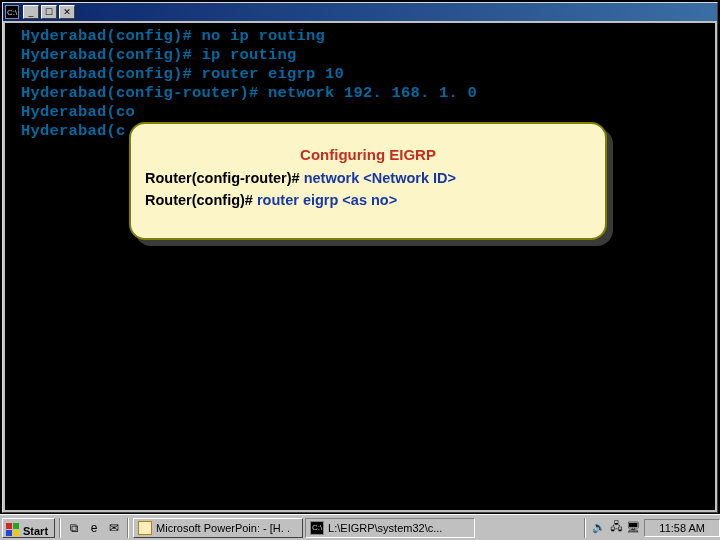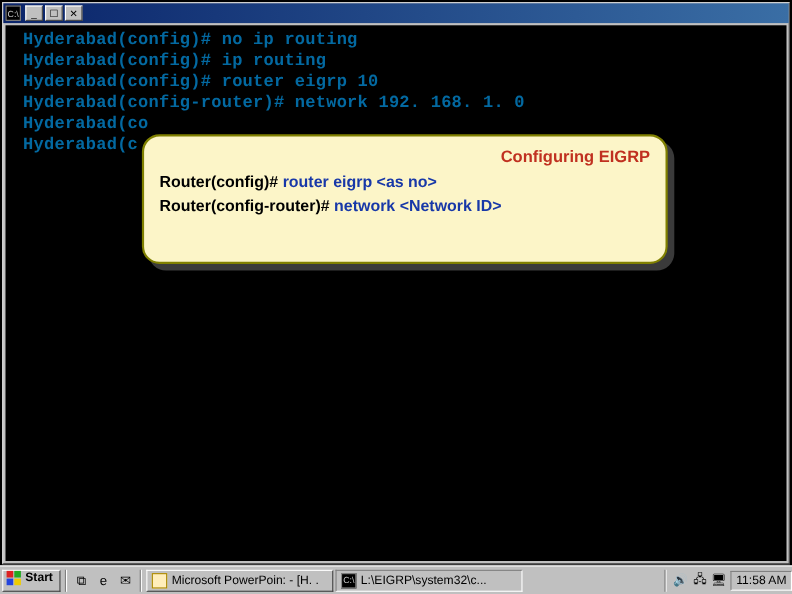--- a/index.html
+++ b/index.html
@@ -101,25 +101,26 @@
     position: absolute;
     left: 0; top: 0;
     width: 100%; height: 100%;
     background: #fcf5c8;
     border: 2px solid #808000;
     border-radius: 16px;
     padding: 10px 14px 10px 14px;
     font-family: Verdana, Tahoma, sans-serif;
   }
   .callout-title {
-    text-align: right;
+    text-align: center;
     color: #c03020;
     font-weight: bold;
     font-size: 15px;
     margin-bottom: 4px;
+    margin-top: 12px;
   }
   .callout-line {
     font-size: 14.5px;
     line-height: 22px;
     color: #000;
     font-weight: bold;
   }
   .callout-cmd { color: #1838a8; font-weight: bold; }
 
   
@@ -137,21 +138,21 @@
   }
   .start-btn {
     height: 20px;
     margin: 0 2px;
     padding: 0 6px 0 3px;
     background: #c0c0c0;
     border-top: 1px solid #fff;
     border-left: 1px solid #fff;
     border-right: 1px solid #404040;
     border-bottom: 1px solid #404040;
-    display: flex; align-items: flex-start; gap: 3px;
+    display: flex; align-items: flex-end; gap: 3px;
     font-weight: bold;
   }
   .win-flag {
     width: 14px; height: 14px; position: relative;
   }
   .win-flag span { position:absolute; width:6px; height:6px; }
   .win-flag .r{background:#d22;left:0;top:0;}
   .win-flag .g{background:#2a2;left:7px;top:0;}
   .win-flag .b{background:#24d;left:0;top:7px;}
   .win-flag .y{background:#ec0;left:7px;top:7px;}
@@ -182,21 +183,21 @@
     border-top:1px solid #fff;
     border-left:1px solid #fff;
     border-right:1px solid #404040;
     border-bottom:1px solid #404040;
   }
   .task-ic{width:14px;height:14px;flex:0 0 14px;background:#feb;border:1px solid #a80;}
   .task-ic.cmd{background:#000;border:1px solid #888;color:#ccc;font-size:8px;display:flex;align-items:center;justify-content:center;}
   .tray {display:flex;align-items:center;gap:3px;padding:0 4px;}
   .tray-ic{width:14px;height:14px;display:flex;align-items:center;justify-content:center;font-size:11px;}
   .clock{
-    height:18px;padding:0 4px;
+    height:18px;padding:0 14px;
     border-top:1px solid #808080;border-left:1px solid #808080;
     border-right:1px solid #fff;border-bottom:1px solid #fff;
     display:flex;align-items:center; font-size:11px;
   }
 </style>
 </head>
 <body>
 
 <div class="cmd-window">
   <div class="titlebar">
@@ -213,24 +214,24 @@
 Hyderabad(config)# router eigrp 10
 Hyderabad(config-router)# network 192. 168. 1. 0
 Hyderabad(co
 Hyderabad(c</div>
 
     <div class="callout-wrap">
       <div class="callout-shadow"></div>
       <div class="callout-box">
         <div class="callout-title">Configuring EIGRP</div>
         <div class="callout-line">
-          <span>Router(config)# </span><span class="callout-cmd">router eigrp &lt;as no&gt;</span>
+          <span>Router(config-router)# </span><span class="callout-cmd">network &lt;Network ID&gt;</span>
         </div>
         <div class="callout-line">
-          <span>Router(config-router)# </span><span class="callout-cmd">network &lt;Network ID&gt;</span>
+          <span>Router(config)# </span><span class="callout-cmd">router eigrp &lt;as no&gt;</span>
         </div>
       </div>
     </div>
   </div>
 </div>
 
 <div class="taskbar">
   <div class="start-btn">
     <span class="win-flag">
       <span class="r"></span>

